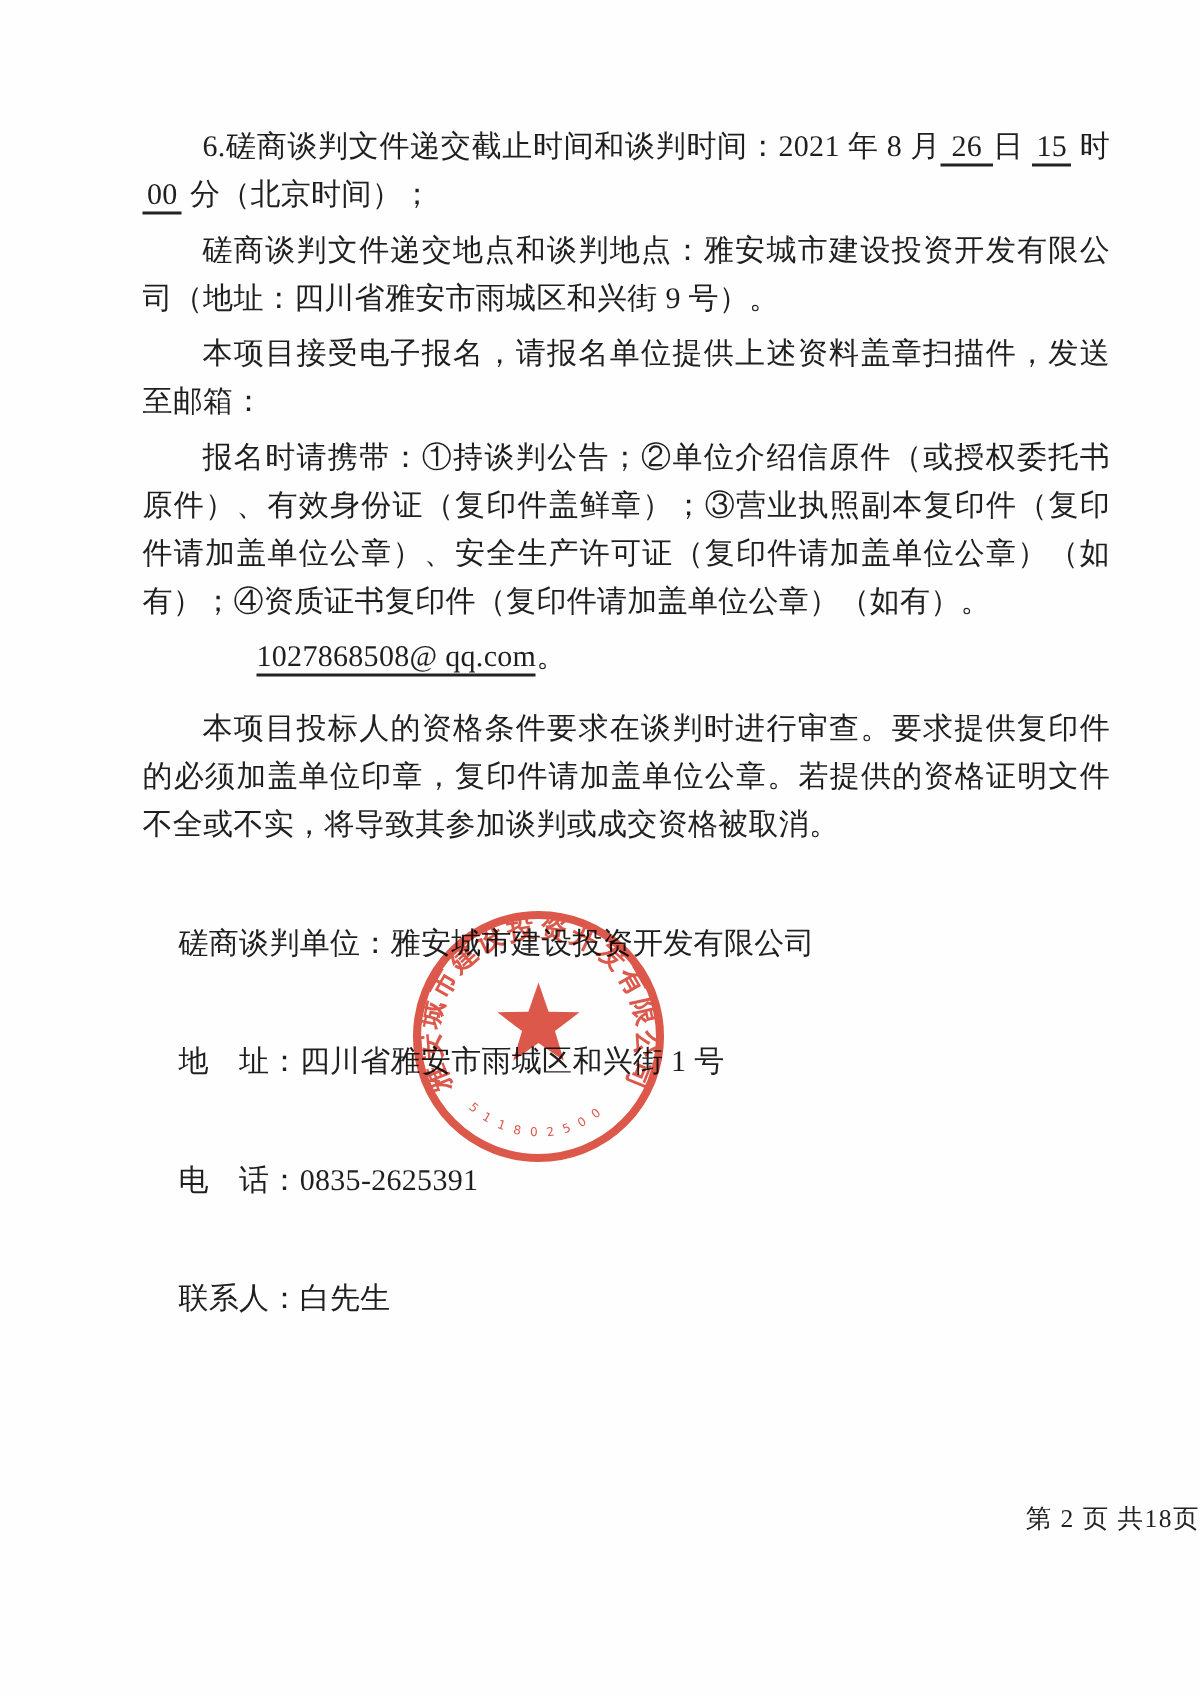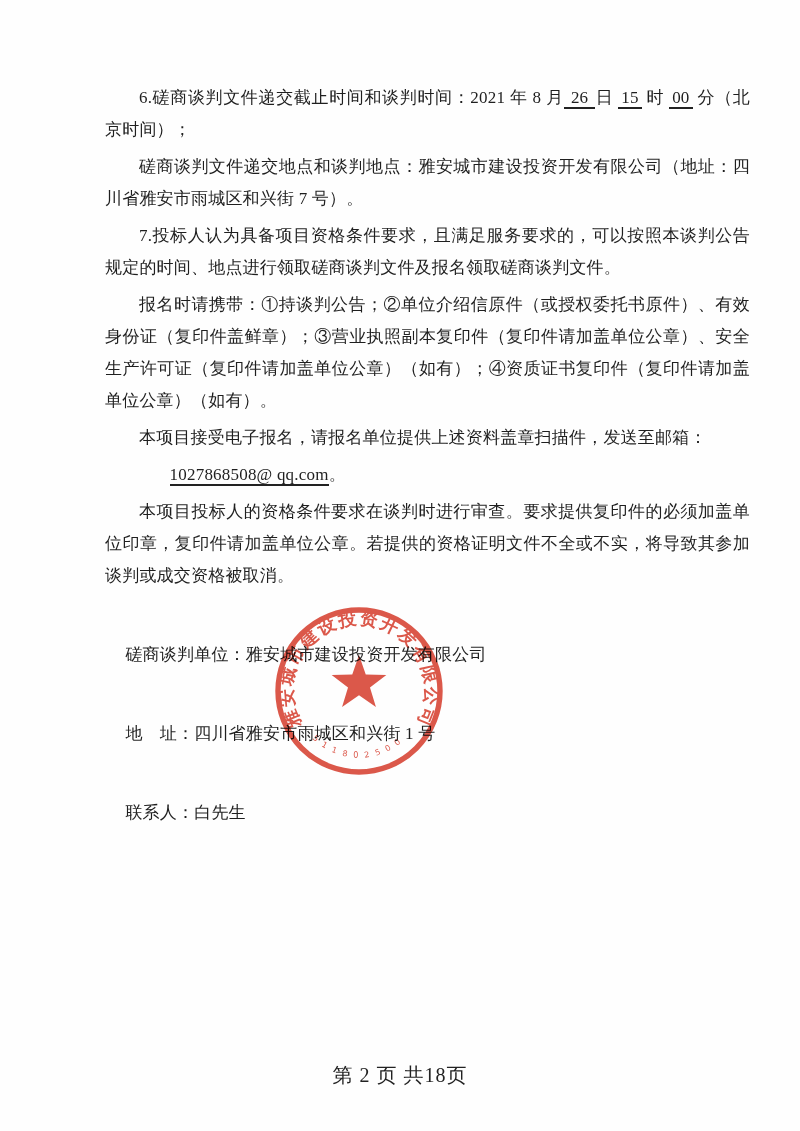--- a/index.html
+++ b/index.html
@@ -15,35 +15,35 @@
     font-family: "Liberation Serif", "DejaVu Serif", serif;
     color: #1f1f1f;
   }
   .page {
     position: absolute;
     inset: 0;
     background: #fefefe;
   }
   .content {
     position: absolute;
-    left: 105px;
+    left: 95px;
     top: 82px;
     width: 645px;
-    font-size: 17px;
+    font-size: 20px;
     line-height: 32px;
     text-align: justify;
     letter-spacing: 0.2px;
   }
   .para {
     margin: 0 0 5px 0;
     text-indent: 2em;
   }
   .para.email-line {
     text-indent: 3.8em;
-    margin-bottom: 5px;
+    margin-bottom: 16px;
   }
   .para.contact-line {
     text-indent: 1.2em;
     margin-bottom: 2px;
     margin-top: 47px;
   }
   .para.contact-line.gap {
     margin-bottom: 5px;
   }
   .uline {
@@ -77,53 +77,53 @@
   .seal-star { fill: #d63a2a; }
   .seal-code {
     fill: #d63a2a;
     font-size: 9px;
     letter-spacing: 7px;
     font-family: "DejaVu Sans", sans-serif;
   }
   .footer {
     position: absolute;
     left: 0;
-    top: 1062px;
+    top: 1001px;
     width: 100%;
-    text-align: center;
-    font-size: 20px;
+    text-align: right;
+    font-size: 17px;
     letter-spacing: 1px;
     color: #222222;
   }
 </style>
 </head>
 <body>
 
 <div class="page">
 
   <div class="content">
 
     <p class="para"><span>6.磋商谈判文件递交截止时间和谈判时间：2021 年 8 月</span><span class="uline pad-wide">26</span><span>日 </span><span class="uline pad-narrow">15</span><span> 时 </span><span class="uline pad-narrow">00</span><span> 分（北京时间）；</span></p>
 
-    <p class="para">磋商谈判文件递交地点和谈判地点：雅安城市建设投资开发有限公司（地址：四川省雅安市雨城区和兴街 7 号）。</p>
+    <p class="para">磋商谈判文件递交地点和谈判地点：雅安城市建设投资开发有限公司（地址：四川省雅安市雨城区和兴街 9 号）。</p>
 
-    <p class="para">7.投标人认为具备项目资格条件要求，且满足服务要求的，可以按照本谈判公告规定的时间、地点进行领取磋商谈判文件及报名领取磋商谈判文件。</p>
+
+    <p class="para">本项目接受电子报名，请报名单位提供上述资料盖章扫描件，发送至邮箱：</p>
 
     <p class="para">报名时请携带：①持谈判公告；②单位介绍信原件（或授权委托书原件）、有效身份证（复印件盖鲜章）；③营业执照副本复印件（复印件请加盖单位公章）、安全生产许可证（复印件请加盖单位公章）（如有）；④资质证书复印件（复印件请加盖单位公章）（如有）。</p>
-
-    <p class="para">本项目接受电子报名，请报名单位提供上述资料盖章扫描件，发送至邮箱：</p>
 
     <p class="para email-line"><span class="uline">1027868508@ qq.com</span><span>。</span></p>
 
     <p class="para">本项目投标人的资格条件要求在谈判时进行审查。要求提供复印件的必须加盖单位印章，复印件请加盖单位公章。若提供的资格证明文件不全或不实，将导致其参加谈判或成交资格被取消。</p>
 
 
 
     <p class="para contact-line">磋商谈判单位：雅安城市建设投资开发有限公司</p>
     <p class="para contact-line">地　址：四川省雅安市雨城区和兴街 1 号</p>
+    <p class="para contact-line gap">电　话：0835-2625391</p>
     <p class="para contact-line">联系人：白先生</p>
 
   </div>
 
   <svg class="stamp" viewBox="0 0 200 200" aria-hidden="true">
     <circle class="seal-ring" cx="100" cy="100" r="90"></circle>
     <defs>
       <path id="sealTopArc" d="M 35.9 137 A 74 74 0 1 1 164.1 137" fill="none"></path>
       <path id="sealBottomArc" d="M 43.3 147.6 A 74 74 0 0 0 156.7 147.6" fill="none"></path>
     </defs>

